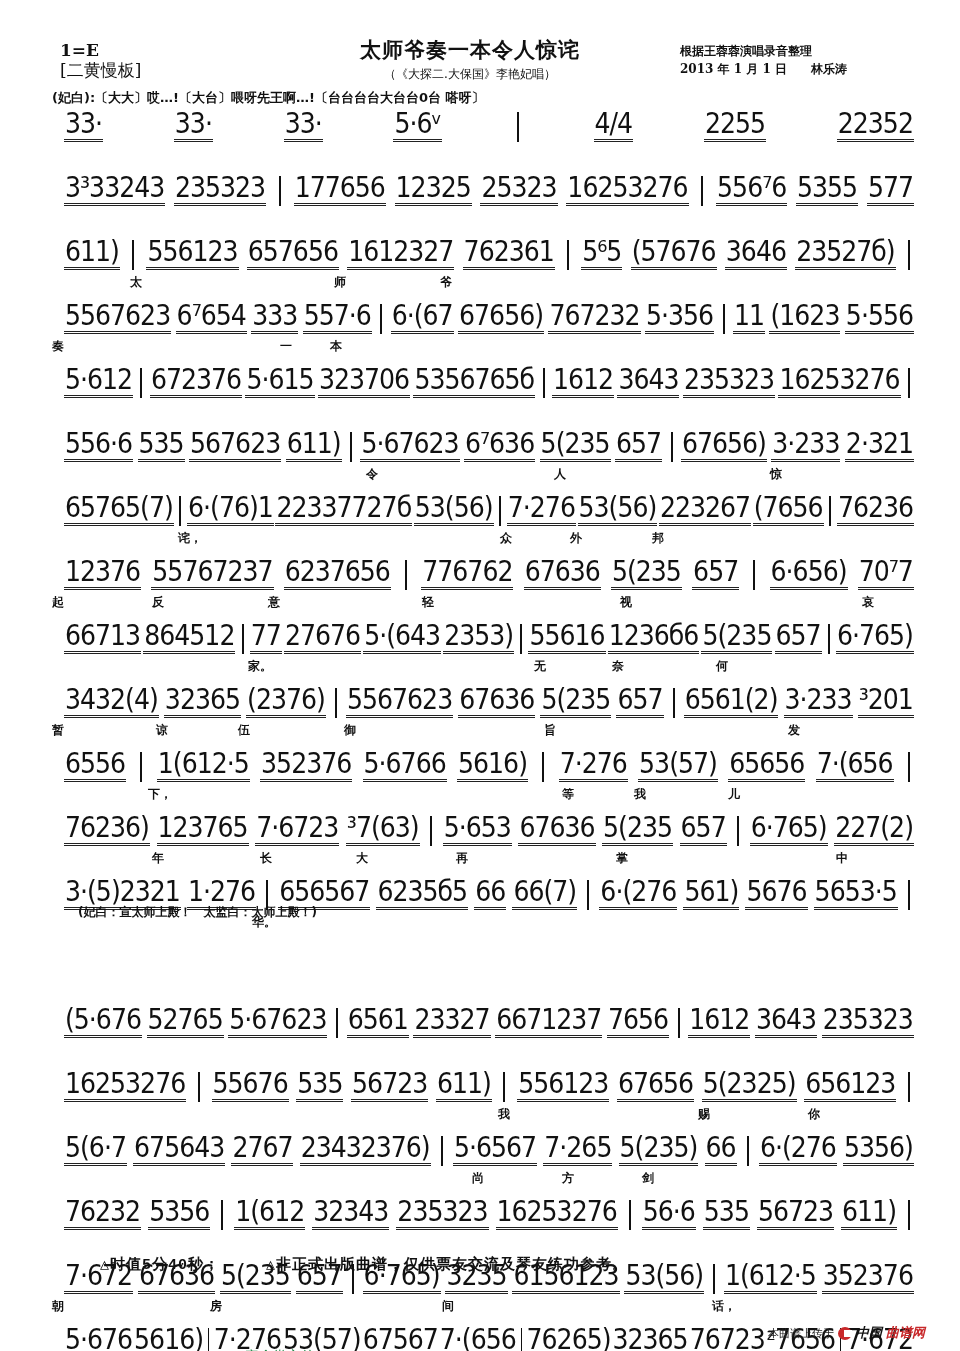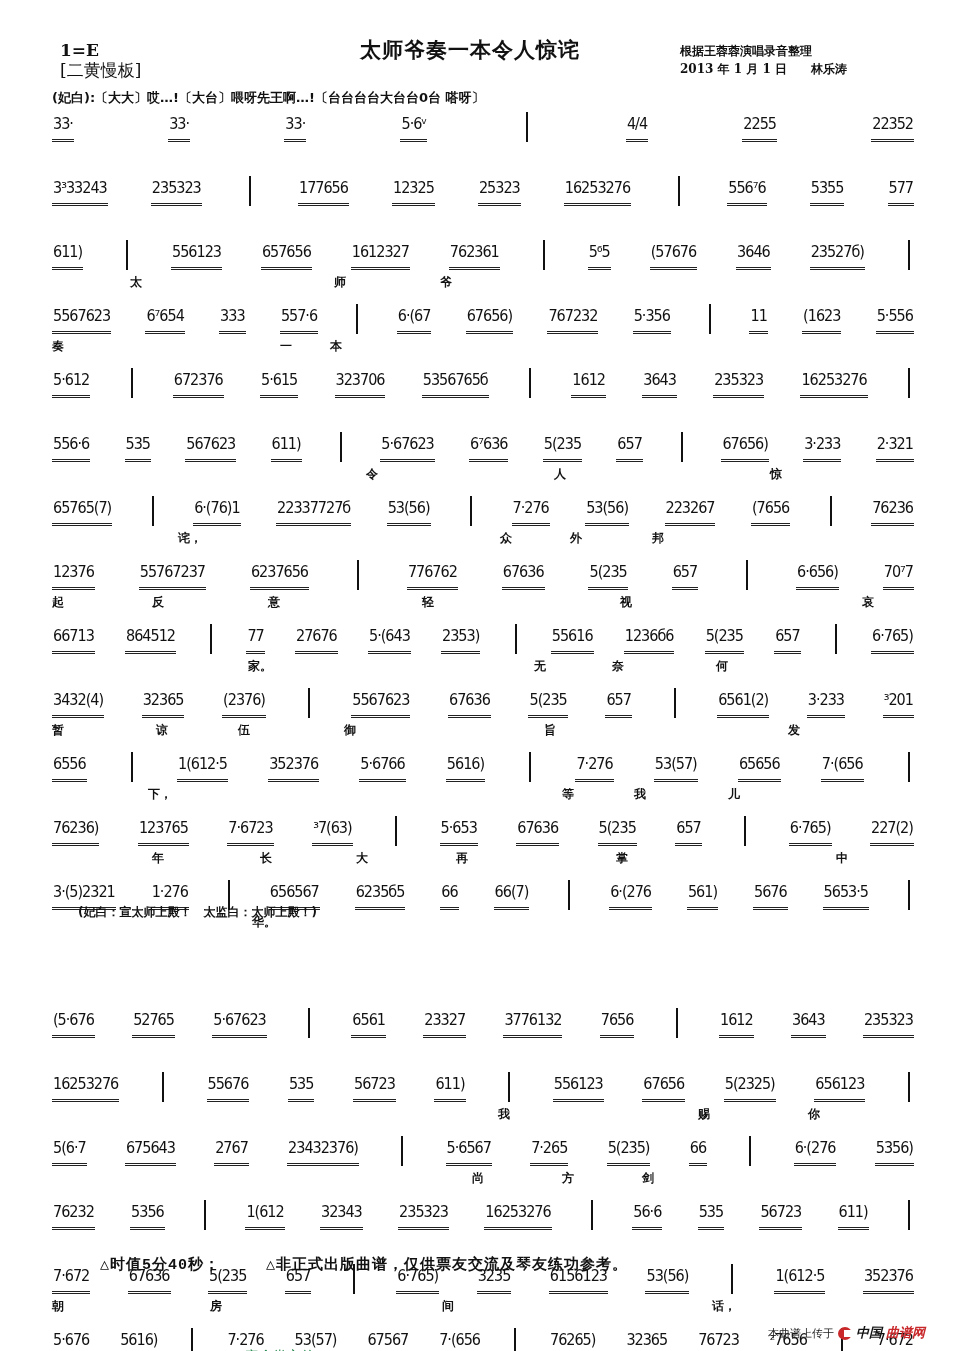--- a/index.html
+++ b/index.html
@@ -6,21 +6,21 @@
   body { width:960px; height:1351px; position:relative; overflow:hidden; color:#111; font-family:"DejaVu Sans", sans-serif; }
   .hdr-left { position:absolute; left:60px; top:40px; font-family:"DejaVu Serif", serif; font-size:17px; line-height:20px; }
   .hdr-left .key { font-weight:bold; }
   .hdr-center { position:absolute; left:300px; top:36px; width:340px; text-align:center; }
   .title { font-family:"DejaVu Serif", serif; font-weight:bold; font-size:21px; letter-spacing:1px; }
   .subtitle { font-family:"DejaVu Serif", serif; font-size:12px; margin-top:2px; }
   .hdr-right { position:absolute; left:680px; top:42px; font-family:"DejaVu Serif", serif; font-size:12px; line-height:18px; font-weight:bold; }
   .score { position:absolute; left:52px; top:88px; width:862px; }
   .spoken { font-size:13px; font-weight:bold; height:20px; line-height:20px; white-space:nowrap; }
   .line { position:relative; height:64px; }
-  .notes { display:flex; align-items:flex-end; height:34px; font-family:"DejaVu Sans Condensed","DejaVu Sans", sans-serif; font-size:16px; letter-spacing:-1px; white-space:nowrap; justify-content:space-between; }
+  .notes { display:flex; align-items:flex-end; height:34px; font-family:"DejaVu Sans Condensed","DejaVu Sans", sans-serif; font-size:28px; letter-spacing:-1px; white-space:nowrap; justify-content:space-between;margin-left:12px; }
   .grp { border-bottom:3px double #222; padding:0 1px 1px 1px; line-height:28px; }
   .bar { display:inline-block; width:2px; height:30px; background:#111; margin:0 4px; }
   .lyrics { position:absolute; left:0; top:38px; width:100%; height:20px; font-family:"DejaVu Serif", serif; font-size:12px; font-weight:bold; }
   .lyrics span { position:absolute; top:0; }
   .dialogue { position:absolute; font-size:12px; font-weight:bold; }
   .footer-note { position:absolute; left:100px; top:1255px; font-size:15px; font-weight:bold; letter-spacing:1px;font-family:Liberation Mono, monospace; }
   .footer-note span { margin-right:36px; }
   .blog { position:absolute; left:245px; top:1348px; font-size:14px; color:#15803d; }
   .blog .url { font-family:"DejaVu Sans Mono", monospace; font-size:9px; margin-left:4px; }
   .upload { position:absolute; left:768px; top:1324px; font-size:11px; color:#222; display:flex; align-items:center; gap:4px; }
@@ -31,20 +31,21 @@
 </style>
 </head>
 <body>
 
 <div class="hdr-left">
   <div class="key">1=E</div>
   <div>[二黄慢板]</div>
 </div>
 <div class="hdr-center">
   <div class="title">太师爷奏一本令人惊诧</div>
+  <div class="subtitle">（《大探二.大保国》李艳妃唱）</div>
 </div>
 <div class="hdr-right">
   <div>根据王蓉蓉演唱录音整理</div>
   <div>2013 年 1 月 1 日　　林乐涛</div>
 </div>
 
 <div class="score" id="score">
   <div class="spoken">(妃白):〔大大〕哎…!〔大台〕喂呀先王啊…!〔台台台台大台台0台 嗒呀〕</div>
 <div class="line">
       <div class="notes">
@@ -320,21 +321,21 @@
       <div class="lyrics"></div>
     </div>
     <div class="line">
       <div class="notes">
         <span class="grp">(5·676</span>
         <span class="grp">52765</span>
         <span class="grp">5·67623</span>
         <span class="bar"></span>
         <span class="grp">6561</span>
         <span class="grp">23327</span>
-        <span class="grp">3776132</span>
+        <span class="grp">6671237</span>
         <span class="grp">7656</span>
         <span class="bar"></span>
         <span class="grp">1612</span>
         <span class="grp">3643</span>
         <span class="grp">235323</span>
       </div>
       <div class="lyrics"></div>
     </div>
     <div class="line">
       <div class="notes">

